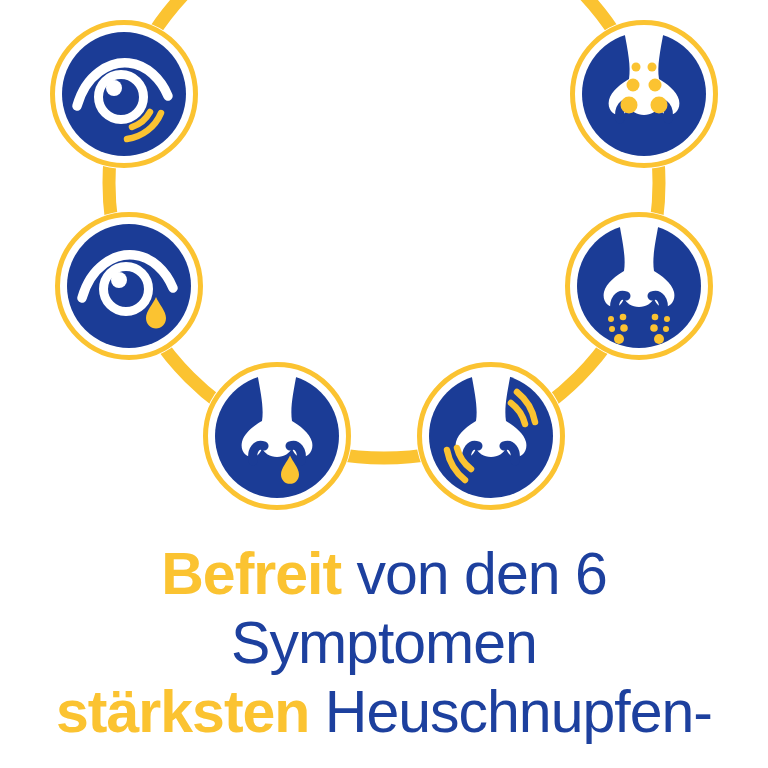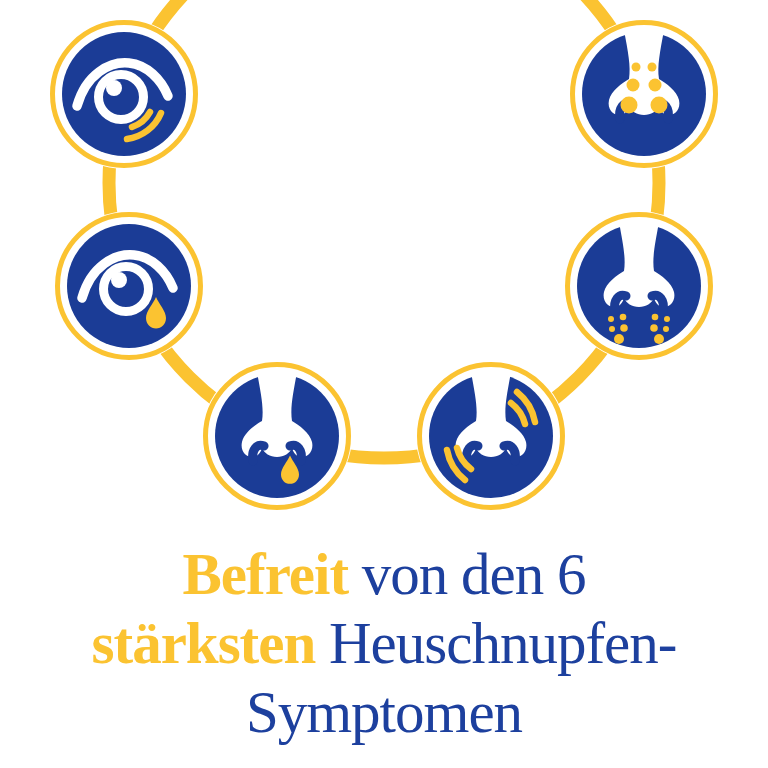--- a/index.html
+++ b/index.html
@@ -5,21 +5,21 @@
   :root{
     --yellow:#FBC331;
     --blue:#1B3C96;
     --text-blue:#1D409E;
     --background:#FFFFFF;
   }
   html,body{margin:0;padding:0;}
   body{width:768px;height:768px;overflow:hidden;background:var(--background);}
   .stage{
     position:relative;width:768px;height:768px;background:var(--background);
-    font-family:Liberation Serif, serif;
+    font-family:Liberation Sans, sans-serif;
   }
   .graphic{position:absolute;top:0;left:0;}
   
   .ring{fill:none;stroke:var(--yellow);stroke-width:13;}
   .icon-base{fill:#fff;}
   .icon-disc{fill:var(--blue);}
   .icon-outline{fill:none;stroke:var(--yellow);stroke-width:5;}
   .fill-white{fill:#fff;}
   .fill-yellow{fill:var(--yellow);}
   .stroke-white{fill:none;stroke:#fff;stroke-linecap:round;}
@@ -136,17 +136,17 @@
           <path class="mark" stroke-width="6" d="M 26,-44 A 50,50 0 0 1 44,-14"></path>
           <path class="mark" stroke-width="6" d="M 20,-33 A 38,38 0 0 1 34,-12"></path>
         </g>
       </g>
       <circle class="icon-outline" r="71.5"></circle>
     </g>
   </svg>
 
   <div class="headline">
     <div class="line"><span class="hl">Befreit</span><span> von den 6</span></div>
+    <div class="line"><span>Symptomen</span></div>
     <div class="line"><span class="hl">stärksten</span><span> Heuschnupfen-</span></div>
-    <div class="line"><span>Symptomen</span></div>
   </div>
 
 </div>
 
 </body></html>

